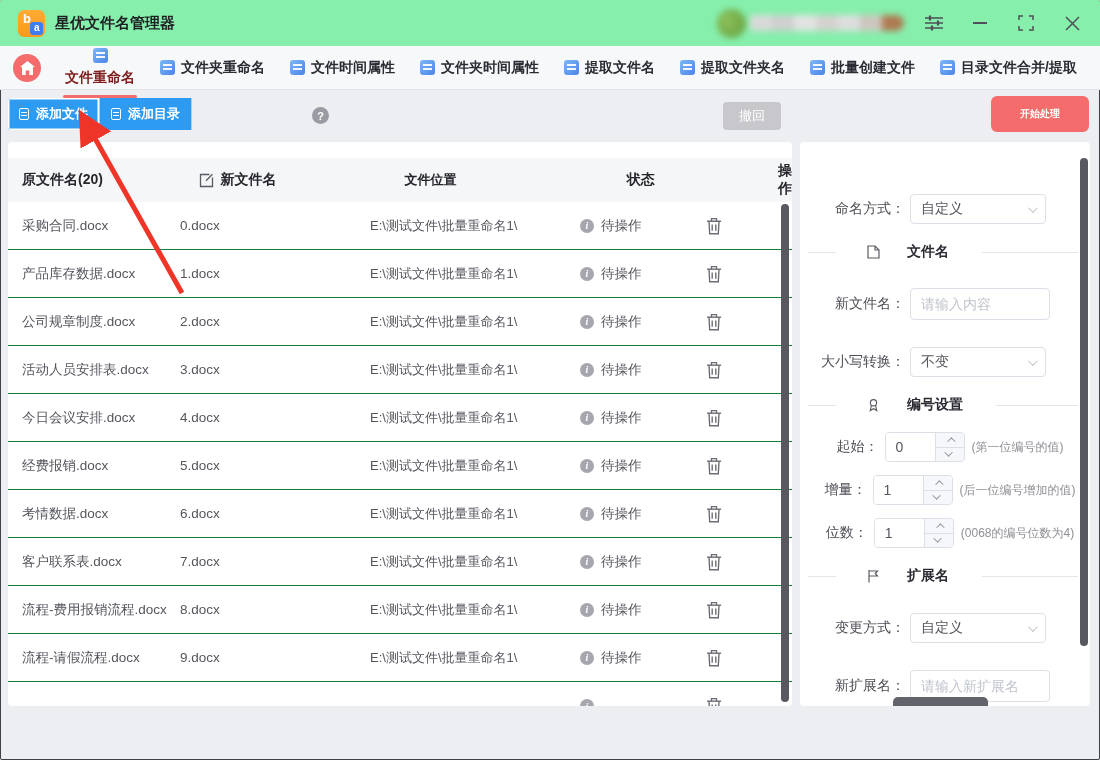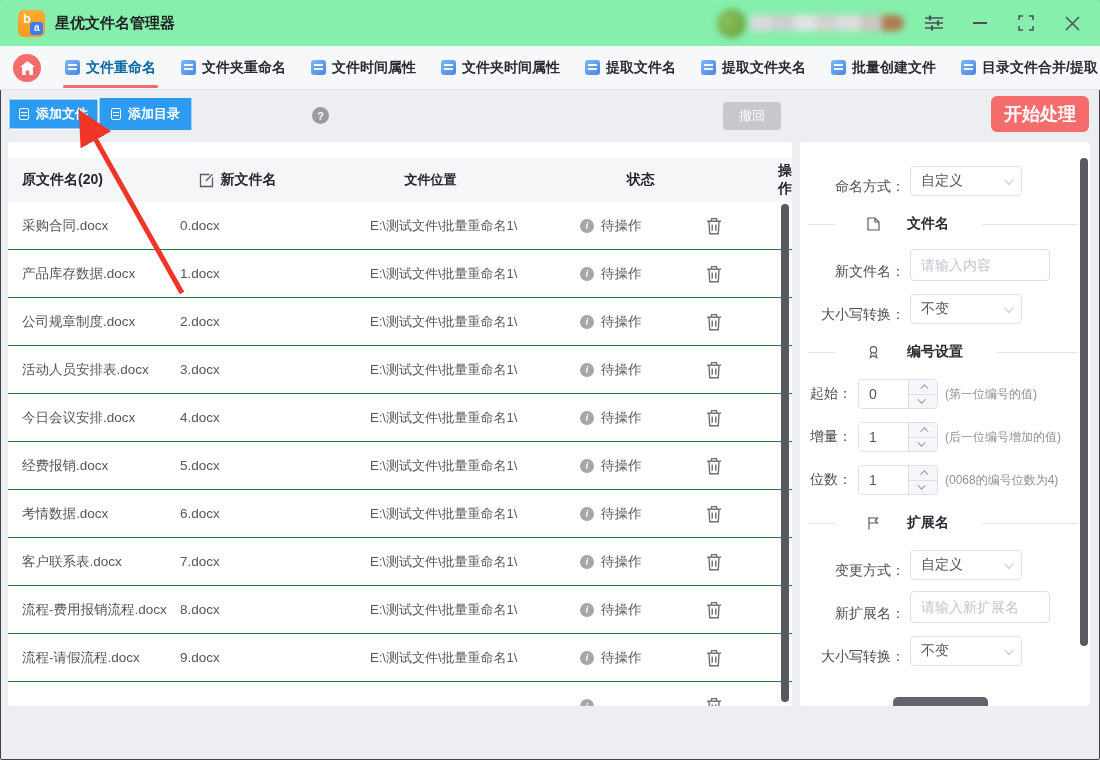--- a/index.html
+++ b/index.html
@@ -35,21 +35,21 @@
             border-bottom:1px solid #e2e4e9; display:flex; align-items:center; padding-left:13px; }
   .home-btn { width:28px; height:28px; border-radius:50%; background:#f56c6c; display:flex;
               align-items:center; justify-content:center; flex:0 0 auto; }
   .tabs { display:flex; align-items:center; gap:25px; margin-left:24px; }
   .tab { position:relative; display:flex; align-items:center; gap:6px; font-size:14px;
          font-weight:bold; color:#2b2b33; white-space:nowrap; cursor:default; }
   .tab-ico { width:15px; height:15px; border-radius:3px; position:relative;
              background:linear-gradient(135deg,#7db9f5,#4a84e8); }
   .tab-ico::before { content:""; position:absolute; left:3px; right:3px; top:4px; height:2px;
              background:rgba(255,255,255,.92); box-shadow:0 4px 0 rgba(255,255,255,.92); }
-  .tab.active { color:#0369a1; }
+  .tab.active { color:#7f1d1d;flex-direction:column; }
   .tab.active::after { content:""; position:absolute; left:-2px; right:-2px; bottom:-11px;
              height:3px; border-radius:2px; background:#f56c6c; }
 
   
   .toolbar { position:absolute; top:96px; left:0; right:0; height:40px; }
   .btn-group { position:absolute; left:8px; top:2px; display:flex; height:32px;
                border-radius:3px; overflow:hidden;text-align:right; }
   .blue-btn { display:flex; align-items:center; justify-content:center; gap:7px; width:92px;
               background:#2e9bf2; color:#fff; font-size:13px; font-weight:bold; cursor:pointer;
               border-right:1px solid rgba(255,255,255,.55); }
@@ -62,21 +62,21 @@
   .trash-ico-s::before { content:""; position:absolute; left:0; right:0; top:2px; height:1.4px; background:#fff; }
   .trash-ico-s::after { content:""; position:absolute; left:1.5px; right:1.5px; top:4px; bottom:0;
               border:1.4px solid #fff; border-top:none; border-radius:0 0 2px 2px; }
   .help-dot { position:absolute; left:312px; top:11px; width:17px; height:17px; border-radius:50%;
               background:#9b9ba3; color:#fff; font:bold 11px "Liberation Sans",sans-serif;
               display:flex; align-items:center; justify-content:center; cursor:pointer; }
   .help-dot::before { content:"?"; }
   .undo-btn { position:absolute; left:723px; top:6px; width:58px; height:28px; background:#c7c7cc;
               color:#fff; font-size:13px; border:none; border-radius:4px; }
   .start-btn { position:absolute; right:11px; top:0; width:98px; height:36px; background:#f56c6c;
-              color:#fff; font-size:18px; font-weight:bold; border:none; border-radius:6px; cursor:pointer; }
+              color:#fff; font-size:10px; font-weight:bold; border:none; border-radius:6px; cursor:pointer; }
 
   
   .anno-arrow { position:absolute; left:60px; top:105px; z-index:30; pointer-events:none; }
 
   
   .table-panel { position:absolute; left:8px; top:142px; width:784px; height:564px; background:#fff;
                  border-radius:4px; overflow:hidden; }
   .thead { margin-top:16px; height:44px; background:#f5f6f8; display:flex; align-items:center;
            font-size:14px; font-weight:bold; color:#26262c;gap:41px; }
   .trow { display:flex; align-items:center; height:48px; border-bottom:1px solid #15803d;
@@ -91,36 +91,36 @@
               font:italic bold 10px "Liberation Serif",serif; flex:0 0 auto; }
   .info-dot::before { content:"i"; }
   .del-btn { background:none; border:none; cursor:pointer; padding:0; line-height:0; }
   .scroll-thumb-v { position:absolute; background:#585860; border-radius:4px; width:8px; }
   .table-scroll { right:3px; top:62px; height:498px; }
   .side-scroll { right:2px; top:16px; height:488px; }
 
   
   .side-panel { position:absolute; left:800px; top:142px; width:290px; height:564px; background:#fff;
                 border-radius:4px; overflow:hidden; padding-top:24px; }
-  .form-row { display:flex; align-items:flex-end; height:30px; margin-bottom:13px; }
+  .form-row { display:flex; align-items:center; height:30px; margin-bottom:13px;margin-top:28px; }
   .form-row label { width:105px; text-align:right; font-size:14px; color:#4e4e56; flex:0 0 auto; }
-  .control { width:112px; margin-left:5px; height:30px; }
+  .control { width:136px; margin-left:5px; height:30px; }
   .select { display:flex; align-items:center; justify-content:space-between; padding:0 10px;
             border:1px solid #dcdfe6; border-radius:4px; font-size:14px; color:#55555e;
             background:#fff; cursor:pointer; height:30px; }
   .chev-dn { width:7px; height:7px; border-right:1.4px solid #c0c4cc; border-bottom:1.4px solid #c0c4cc;
              transform:rotate(45deg) translateY(-2px); }
   .text-input { width:140px; margin-left:5px; height:30px; border:1px solid #dcdfe6; border-radius:4px;
              padding:15px 10px; font-size:14px; color:#55555e; font-family:"Liberation Sans",sans-serif; }
   .text-input::placeholder { color:#c0c4cc; }
   .sec { display:flex; align-items:center; height:18px; margin:19px 0 18px;gap:21px; }
   .sec .pre { width:28px; height:1px; background:#e3e5ea; margin:0 10px 0 8px; }
   .sec .post { flex:1; height:1px; background:#e3e5ea; margin:0 12px 0 12px; }
   .sec b { font-size:14px; color:#2b2b33; margin-left:6px; }
-  .num-row { display:flex; align-items:center; height:30px; margin-bottom:13px; }
+  .num-row { display:flex; align-items:center; height:30px; margin-bottom:13px;justify-content:center; }
   .num-row label { width:52px; text-align:right; font-size:14px; color:#4e4e56; flex:0 0 auto; }
   .spin { display:flex; width:80px; height:30px; border:1px solid #dcdfe6; border-radius:4px;
           margin-left:6px; overflow:hidden; }
   .spin input { width:49px; border:none; outline:none; padding-left:10px; font-size:14px;
           color:#55555e; font-family:"Liberation Sans",sans-serif; }
   .spin-btns { width:29px; border-left:1px solid #dcdfe6; display:flex; flex-direction:column; }
   .sbtn { flex:1; background:#f5f7fa; display:flex; align-items:center; justify-content:center; cursor:pointer; }
   .sbtn + .sbtn { border-top:1px solid #dcdfe6; }
   .cv { width:6px; height:6px; border-top:1.4px solid #909399; border-right:1.4px solid #909399; }
   .cv.up { transform:rotate(-45deg) translateY(2px); }

